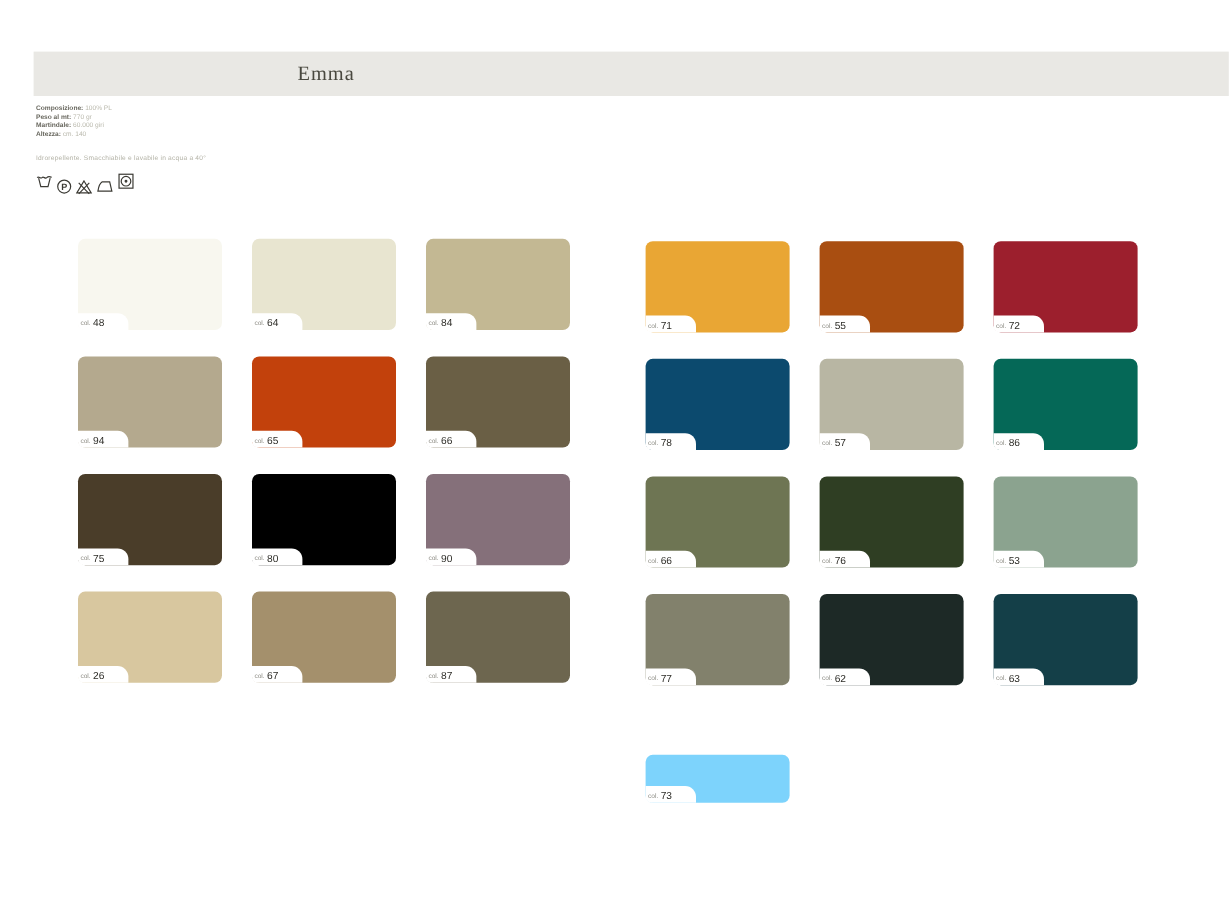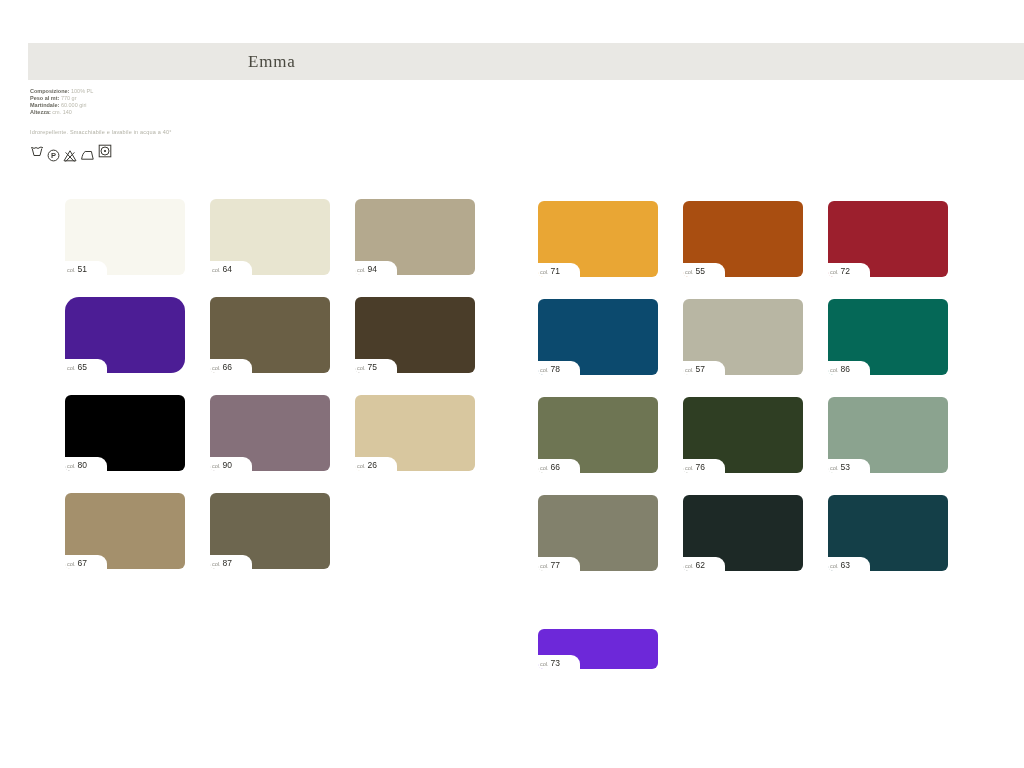--- a/index.html
+++ b/index.html
@@ -123,36 +123,42 @@
       <rect x="1.2" y="1.2" width="11.6" height="11.6"></rect>
       <circle cx="7" cy="7" r="4"></circle>
       <circle cx="7" cy="7" r="0.7" fill="#3c3b35"></circle>
     </svg>
   </div>
 
   <div class="swatch-group group-left" id="group-left">
       <div class="swatch" style="background: rgb(248, 247, 239);">
         <div class="swatch-label">
           <span class="col-prefix">col.</span>
-          <span class="col-num">51</span>
+          <span class="col-num">48</span>
         </div>
       </div>
       <div class="swatch" style="background: rgb(232, 229, 208);">
         <div class="swatch-label">
           <span class="col-prefix">col.</span>
           <span class="col-num">64</span>
         </div>
       </div>
+      <div class="swatch" style="background: rgb(195, 184, 147);">
+        <div class="swatch-label">
+          <span class="col-prefix">col.</span>
+          <span class="col-num">84</span>
+        </div>
+      </div>
       <div class="swatch" style="background: rgb(180, 169, 142);">
         <div class="swatch-label">
           <span class="col-prefix">col.</span>
           <span class="col-num">94</span>
         </div>
       </div>
-      <div class="swatch" style="background: #4c1d95; border-radius: 14px;">
+      <div class="swatch" style="background: #c2410c;">
         <div class="swatch-label">
           <span class="col-prefix">col.</span>
           <span class="col-num">65</span>
         </div>
       </div>
       <div class="swatch" style="background: rgb(106, 95, 69);">
         <div class="swatch-label">
           <span class="col-prefix">col.</span>
           <span class="col-num">66</span>
         </div>
@@ -260,21 +266,21 @@
           <span class="col-prefix">col.</span>
           <span class="col-num">62</span>
         </div>
       </div>
       <div class="swatch" style="background: rgb(20, 63, 72);">
         <div class="swatch-label">
           <span class="col-prefix">col.</span>
           <span class="col-num">63</span>
         </div>
       </div>
-      <div class="swatch" style="background: #6d28d9; margin-top: 36px;">
+      <div class="swatch" style="background: #7dd3fc; margin-top: 36px;">
         <div class="swatch-label">
           <span class="col-prefix">col.</span>
           <span class="col-num">73</span>
         </div>
       </div>
     </div>
 
 </div>
 
 </body></html>

